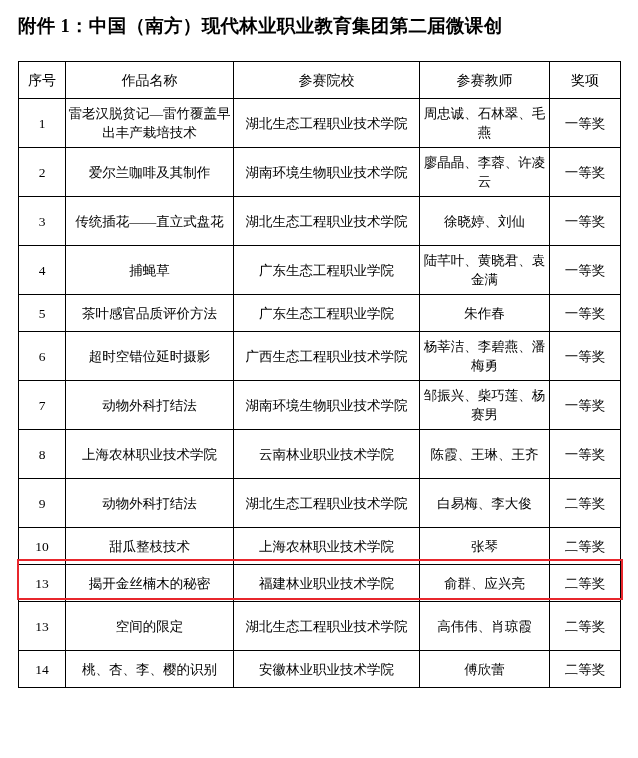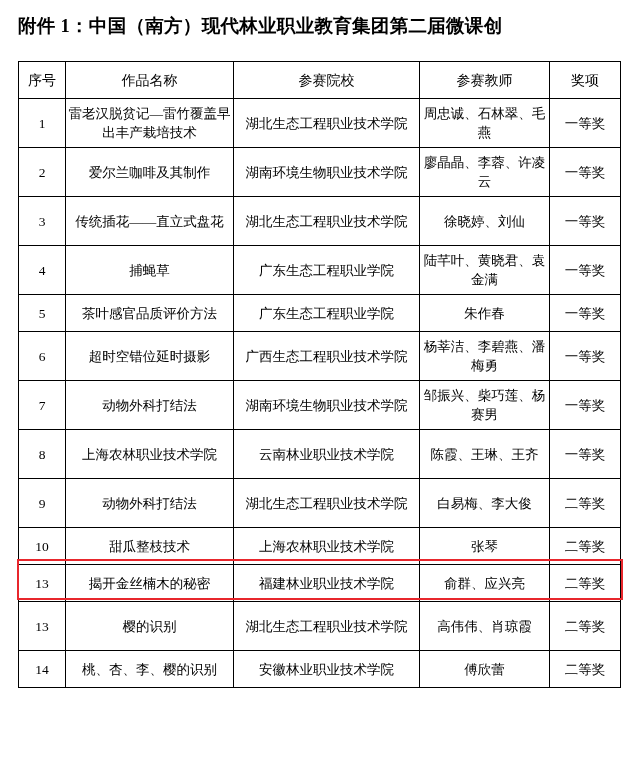--- a/index.html
+++ b/index.html
@@ -175,21 +175,21 @@
           </tr>
           <tr class="row-short">
             <td class="cell-two-line">13</td>
             <td class="cell-two-line">揭开金丝楠木的秘密</td>
             <td class="cell-two-line">福建林业职业技术学院</td>
             <td class="cell-two-line">俞群、应兴亮</td>
             <td class="cell-two-line">二等奖</td>
           </tr>
           <tr class="row-tall">
             <td class="cell-two-line">13</td>
-            <td class="cell-two-line">樱的识别</td>
+            <td class="cell-two-line">空间的限定</td>
             <td class="cell-two-line">湖北生态工程职业技术学院</td>
             <td class="cell-two-line">高伟伟、肖琼霞</td>
             <td class="cell-two-line">二等奖</td>
           </tr>
           <tr class="row-short">
             <td class="cell-two-line">14</td>
             <td class="cell-two-line">桃、杏、李、樱的识别</td>
             <td class="cell-two-line">安徽林业职业技术学院</td>
             <td class="cell-two-line">傅欣蕾</td>
             <td class="cell-two-line">二等奖</td>

